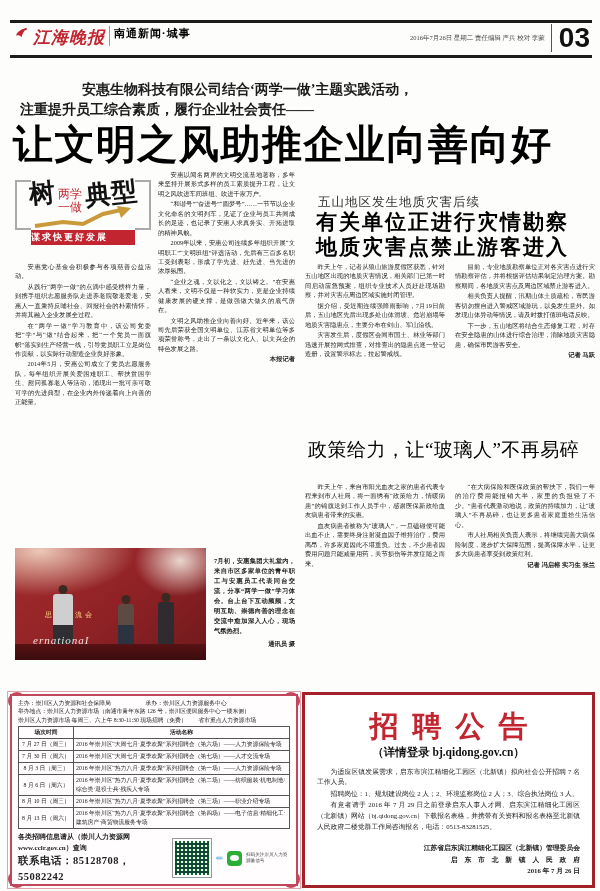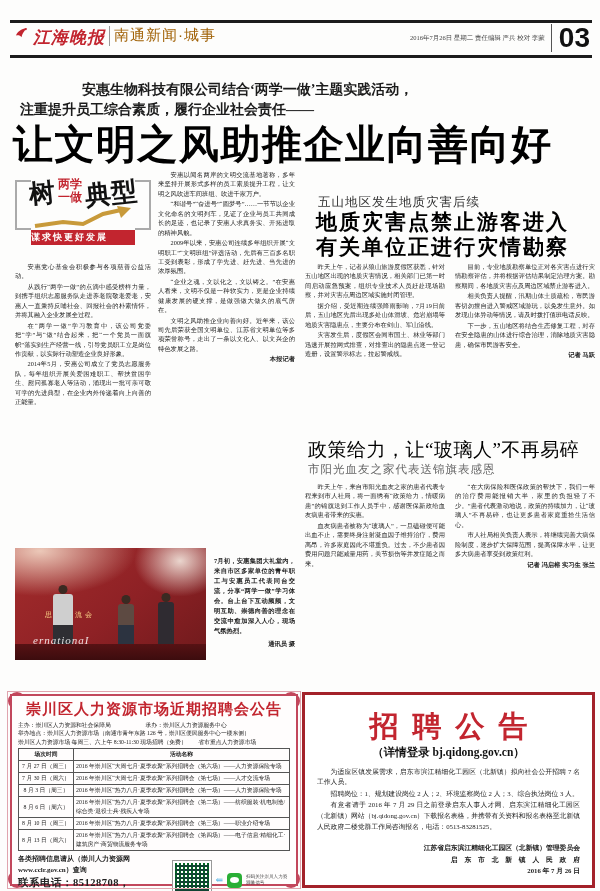--- a/index.html
+++ b/index.html
@@ -6,21 +6,21 @@
   .sheet{position:relative;width:600px;height:891px;margin:0 auto;background:#fdfdfc;overflow:hidden;
          box-shadow:0 0 6px rgba(0,0,0,.35);color:#1a1a1a;}
   
   .rule{position:absolute;left:10px;right:8px;height:3px;background:#1c1c1c;}
   .rule.top{top:20px;}
   .rule.bottom{top:55px;}
   .masthead{position:absolute;left:14px;top:26px;height:26px;display:flex;align-items:flex-start;gap:4px;}
   .brand{font-size:17px;font-weight:bold;color:#c2252f;font-style:italic;letter-spacing:1px;white-space:nowrap;}
   .bird{width:15px;height:15px;display:inline-block;}
   .mast-div{width:1px;height:20px;background:#9a9a9a;}
-  .section-title{font-size:15px;font-weight:normal;color:#a16207;letter-spacing:1px;font-family:"Liberation Sans","DejaVu Sans",sans-serif;}
+  .section-title{font-size:11px;font-weight:bold;color:#000000;letter-spacing:1px;font-family:"Liberation Sans","DejaVu Sans",sans-serif;}
   .head-right{position:absolute;right:10px;top:24px;display:flex;align-items:center;gap:6px;}
   .dateline{font-size:6.5px;color:#444;text-align:right;line-height:1.3;width:215px;}
   .pageno{font-size:28px;font-weight:bold;color:#111;border-left:1px solid #555;padding-left:7px;line-height:1;
           font-family:"Liberation Sans","DejaVu Sans",sans-serif;}
   
   .kicker{position:absolute;left:20px;top:80px;width:560px;font-size:14px;font-weight:bold;color:#1c1c1c;line-height:1.4;}
   .kicker .l1{margin-left:62px;}
   .headline{position:absolute;left:13px;top:117px;width:582px;font-size:40px;font-weight:900;color:#000;
             letter-spacing:1.5px;font-family:"Liberation Sans","DejaVu Sans",sans-serif;white-space:nowrap;}
   
@@ -29,21 +29,21 @@
   .col1{position:absolute;left:15px;top:262px;width:136px;height:278px;}
   .col2{position:absolute;left:158px;top:170px;width:137px;height:370px;}
   .byline-sm{text-indent:0 !important;text-align:right;font-weight:bold;}
   
   .logoBox{position:absolute;left:15px;top:172px;width:136px;height:84px;}
   .bracket{position:absolute;width:14px;height:46px;border:2px solid #aaa;}
   .bracket.lft{left:0;top:8px;border-right:none;}
   .bracket.rgt{right:0;top:8px;border-left:none;}
   .logoRow{position:absolute;left:14px;top:4px;width:108px;display:flex;justify-content:space-between;align-items:flex-start;}
   .bigch{font-size:26px;font-weight:900;color:#111;font-family:"Liberation Sans","DejaVu Sans",sans-serif;transform:rotate(-6deg);}
-  .midch{display:flex;flex-direction:column;align-items:center;color:#c2252f;font-weight:bold;font-size:12px;line-height:1.1;margin-top:2px;}
+  .midch{display:flex;flex-direction:column;align-items:center;color:#c2252f;font-weight:normal;font-size:12px;line-height:1.1;margin-top:12px;}
   .goldArrow{position:absolute;left:18px;top:34px;}
   .banner{position:absolute;left:16px;top:58px;width:104px;height:15px;background:#c2252f;color:#fff;
           font-size:9px;font-weight:bold;line-height:15px;letter-spacing:2px;}
   
   .photo{position:absolute;left:15px;top:548px;width:191px;height:112px;overflow:hidden;
          background:linear-gradient(140deg,#a32c2c 0%,#8e2125 55%,#6f1a1c 100%);}
   .photo .glare{position:absolute;left:-20px;top:-18px;width:150px;height:70px;background:radial-gradient(ellipse at 30% 30%,rgba(255,240,220,.8),rgba(255,255,255,0) 65%);}
   .photo .glare2{position:absolute;right:-10px;top:-5px;width:90px;height:60px;background:radial-gradient(ellipse at 60% 30%,rgba(250,245,235,.85),rgba(255,255,255,0) 60%);}
   .photo .floor{position:absolute;left:0;bottom:0;width:100%;height:16px;background:linear-gradient(#571214,#3c0c0e);}
   .photo .latin{position:absolute;left:18px;bottom:14px;font-size:11px;color:rgba(255,255,255,.85);font-style:italic;letter-spacing:1px;text-align:center;}
@@ -173,53 +173,51 @@
     <div class="latin">ernationaI</div>
     <div class="floor"></div>
   </div>
   <div class="caption">
     <span>7月初，安惠集团大礼堂内，来自市区多家单位的青年职工与安惠员工代表同台交流，分享“两学一做”学习体会。台上台下互动频频，文明互助、崇德向善的理念在交流中愈加深入人心，现场气氛热烈。</span>
     <div class="by">通讯员 摄</div>
   </div>
 
   <div class="geoKicker">五山地区发生地质灾害后续</div>
   <div class="geoHead">
+    <div>有关单位正进行灾情勘察</div>
     <div>地质灾害点禁止游客进入</div>
-    <div>有关单位正进行灾情勘察</div>
   </div>
   <div class="coltext geoCol1">
     <p>昨天上午，记者从狼山旅游度假区获悉，针对五山地区出现的地质灾害情况，相关部门已第一时间启动应急预案，组织专业技术人员赶赴现场勘察，并对灾害点周边区域实施封闭管理。</p>
     <p>据介绍，受近期连续强降雨影响，7月19日前后，五山地区先后出现多处山体滑坡、危岩崩塌等地质灾害隐患点，主要分布在剑山、军山沿线。</p>
     <p>灾害发生后，度假区会同市国土、林业等部门迅速开展拉网式排查，对排查出的隐患点逐一登记造册，设置警示标志，拉起警戒线。</p>
   </div>
   <div class="coltext geoCol2">
     <p>目前，专业地质勘察单位正对各灾害点进行灾情勘察评估，并将根据评估结果制定治理方案。勘察期间，各地质灾害点及周边区域禁止游客进入。</p>
     <p>相关负责人提醒，汛期山体土质疏松，市民游客切勿擅自进入警戒区域游玩，以免发生意外。如发现山体异动等情况，请及时拨打值班电话反映。</p>
     <p>下一步，五山地区将结合生态修复工程，对存在安全隐患的山体进行综合治理，消除地质灾害隐患，确保市民游客安全。</p>
     <p class="byline-sm">记者 马跃</p>
   </div>
 
   <div class="polHead">政策给力，让“玻璃人”不再易碎</div>
-  <div class="polSub">市阳光血友之家代表送锦旗表感恩</div>
   <div class="coltext polCol1">
     <p>昨天上午，来自市阳光血友之家的患者代表专程来到市人社局，将一面绣有“政策给力，情暖病患”的锦旗送到工作人员手中，感谢医保新政给血友病患者带来的实惠。</p>
     <p>血友病患者被称为“玻璃人”，一旦磕碰便可能出血不止，需要终身注射凝血因子维持治疗，费用高昂，许多家庭因此不堪重负。过去，不少患者因费用问题只能减量用药，关节损伤等并发症随之而来。</p>
   </div>
   <div class="coltext polCol2">
     <p>“在大病保险和医保政策的帮扶下，我们一年的治疗费用能报销大半，家里的负担轻了不少。”患者代表激动地说，政策的持续加力，让“玻璃人”不再易碎，也让更多患者家庭重拾生活信心。</p>
     <p>市人社局相关负责人表示，将继续完善大病保险制度，逐步扩大保障范围，提高保障水平，让更多大病患者享受到政策红利。</p>
     <p class="byline-sm">记者 冯启榕 实习生 张兰</p>
   </div>
 
   <div class="adLeft">
     <div class="corner c-tl"></div>
     <div class="corner c-tr"></div>
     <div class="corner c-bl"></div>
     <div class="corner c-br"></div>
-    <div class="adLeftTitle">崇川区人力资源市场近期招聘会公告</div>
     <div class="adIntro">
       <div>主办：崇川区人力资源和社会保障局　　　　　　承办：崇川区人力资源服务中心</div>
       <div>举办地点：崇川区人力资源市场（南通市青年东路 126 号，崇川区便民服务中心一楼东侧）</div>
       <div>崇川区人力资源市场 每周三、六上午 8:30-11:30 现场招聘（免费）　　省市重点人力资源市场</div>
     </div>
     <table class="adTable">
       <tbody>
           <tr>
         <th>场次时间</th>
         <th>活动名称</th>

